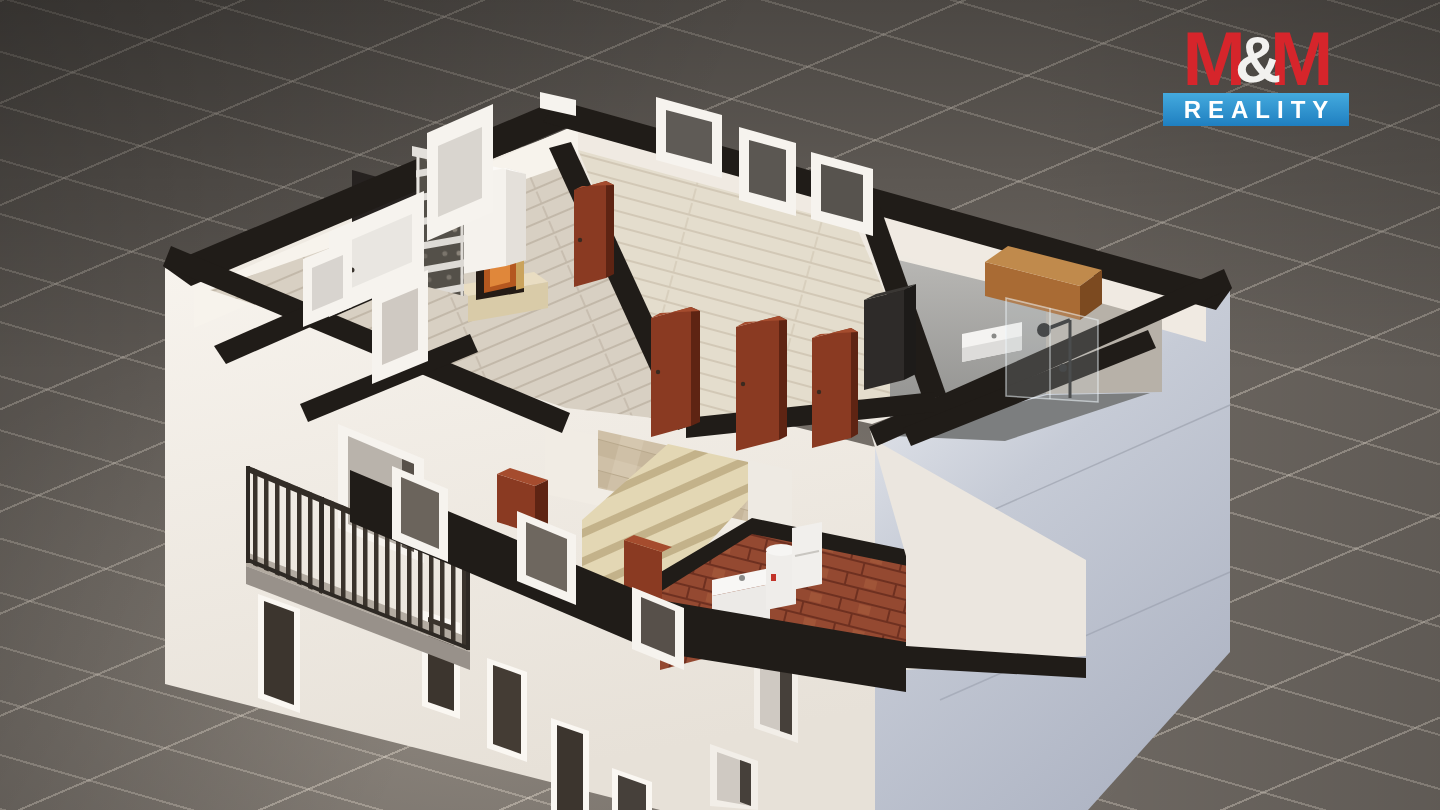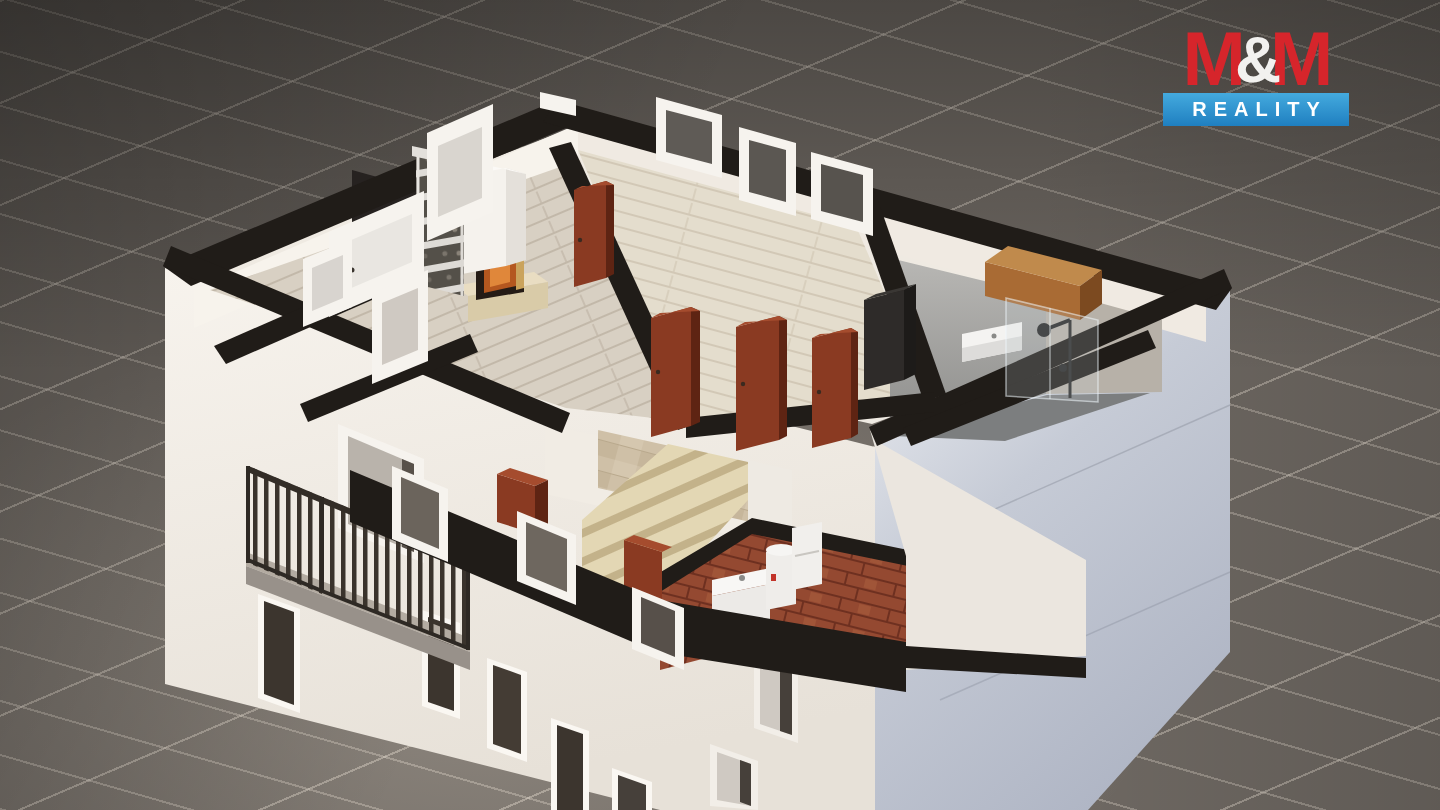--- a/index.html
+++ b/index.html
@@ -20,21 +20,21 @@
   .c-doortop{fill:#a54c2e;}
   .c-frame{fill:#f6f3ee;}
   
   .logo{position:absolute;left:1163px;top:26px;width:186px;}
   .logo-top{display:flex;justify-content:center;align-items:flex-end;height:64px;
     font-weight:bold;font-size:76px;line-height:0.82;color:var(--logo-red,#d6252b);letter-spacing:-4px;}
   .logo-amp{color:var(--logo-amp,#f2f1ef);font-size:64px;margin:0 -7px;position:relative;z-index:2;line-height:0.9;}
   .logo-bar{margin-top:3px;height:33px;width:100%;
     background:linear-gradient(180deg,var(--logo-blue-top,#44aade),var(--logo-blue-bottom,#1f7fc0));
     display:flex;align-items:center;justify-content:center;color:var(--logo-text,#ffffff);
-    font-weight:bold;font-size:20px;letter-spacing:7px;text-indent:7px;}
+    font-weight:bold;font-size:24px;letter-spacing:7px;text-indent:7px;}
 </style>
 </head>
 <body>
 
 <div class="stage">
   <div class="ground"></div>
 
   <svg class="scene-svg" viewBox="0 0 1440 810">
     <defs>
       <pattern id="woodA" width="120" height="16" patternUnits="userSpaceOnUse" patternTransform="rotate(-23)">

